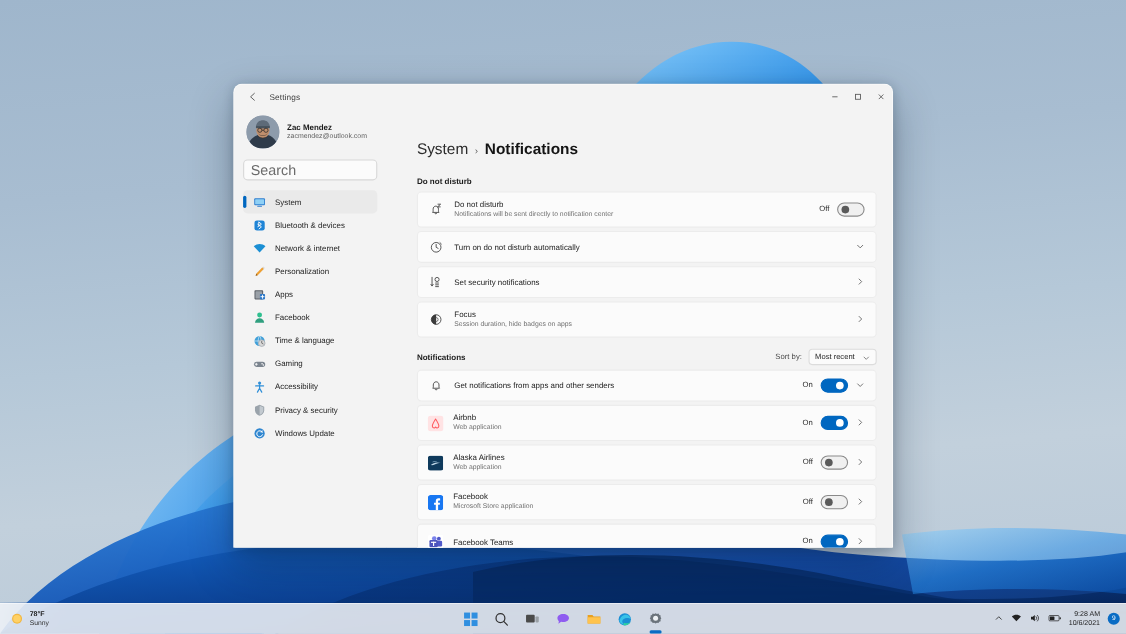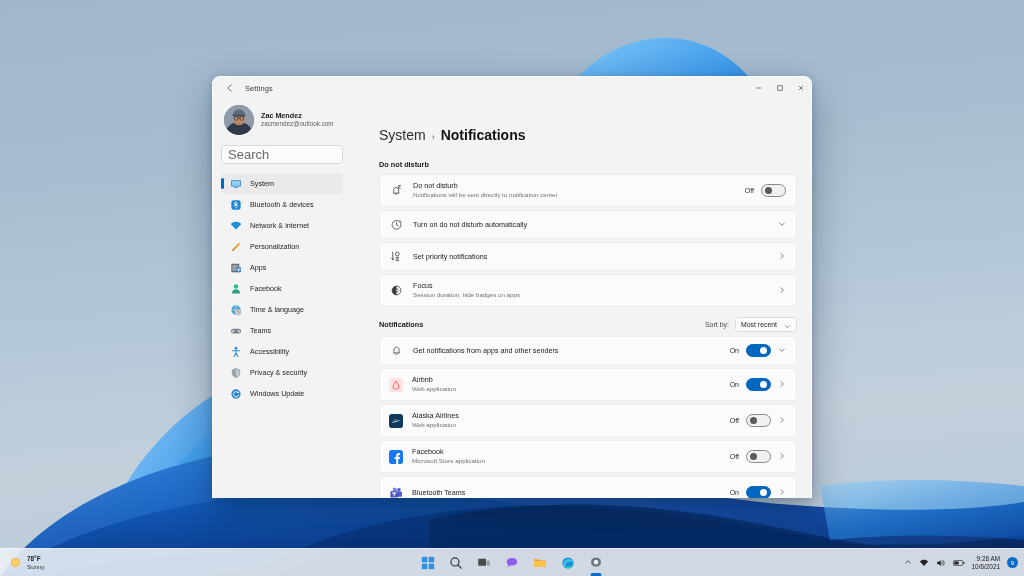--- a/index.html
+++ b/index.html
@@ -353,21 +353,21 @@
 
           <div class="nav-item">
             <span class="nav-icon">
               <svg width="12" height="12" viewBox="0 0 16 16">
                   <rect x="1.2" y="5" width="13.6" height="6.4" rx="3.2" fill="#7c858f"></rect>
                   <path d="M4 7 V9.4 M2.8 8.2 H5.2" stroke="#fff" stroke-width="1" stroke-linecap="round"></path>
                   <circle cx="11" cy="7.6" r=".9" fill="#fff"></circle>
                   <circle cx="12.6" cy="9" r=".9" fill="#fff"></circle>
                 </svg>
             </span>
-            <span class="nav-label">Teams</span>
+            <span class="nav-label">Gaming</span>
           </div>
 
           <div class="nav-item">
             <span class="nav-icon">
               <svg width="12" height="12" viewBox="0 0 16 16">
                   <circle cx="8" cy="3" r="1.9" fill="#2f8fd8"></circle>
                   <path d="M8 5.2 V9.2 M3.2 6.4 H12.8 M8 9.2 L5.4 14 M8 9.2 L10.6 14" stroke="#2f8fd8" stroke-width="1.5" stroke-linecap="round" fill="none"></path>
                 </svg>
             </span>
             <span class="nav-label">Accessibility</span>
@@ -453,21 +453,21 @@
 
           <div class="card">
             <span class="card-icon">
               <svg width="13" height="13" viewBox="0 0 16 16">
                 <path d="M3.4 2.6 V12 M3.4 12 L2.1 10.5 M3.4 12 L4.7 10.5" fill="none" stroke="#444" stroke-width="1" stroke-linecap="round"></path>
                 <circle cx="9" cy="5" r="2.3" fill="none" stroke="#444" stroke-width="1"></circle>
                 <path d="M7.4 9 H10.6 M7.4 11 H10.6 M7.4 13 H10.6" stroke="#444" stroke-width="1" stroke-linecap="round"></path>
               </svg>
             </span>
             <span class="card-text">
-              <span class="card-title" style="display:block">Set priority notifications</span>
+              <span class="card-title" style="display:block">Set security notifications</span>
             </span>
             <span class="card-right">
               <span class="chev">
                 <svg width="8" height="8" viewBox="0 0 12 12">
                     <path d="M4.5 2.5 L8 6 L4.5 9.5" fill="none" stroke="#555" stroke-width="1.1" stroke-linecap="round" stroke-linejoin="round"></path>
                   </svg>
               </span>
             </span>
           </div>
 
@@ -612,21 +612,21 @@
                   <rect width="16" height="16" rx="2" fill="#fff"></rect>
                   <circle cx="11.4" cy="4.2" r="2" fill="#5059c9"></circle>
                   <rect x="8.4" y="6.4" width="6.4" height="6" rx="1.4" fill="#5059c9"></rect>
                   <circle cx="6.6" cy="4" r="2.4" fill="#7b83eb"></circle>
                   <rect x="1.6" y="5.6" width="8.6" height="7.6" rx="1.4" fill="#4b53bc"></rect>
                   <rect x="3.2" y="7.4" width="5.4" height="1.2" fill="#fff"></rect>
                   <rect x="5.3" y="7.4" width="1.2" height="4.4" fill="#fff"></rect>
                 </svg>
             </span>
             <span class="card-text">
-              <span class="card-title" style="display:block">Bluetooth Teams</span>
+              <span class="card-title" style="display:block">Facebook Teams</span>
             </span>
             <span class="card-right">
               <span class="state-label">On</span>
               <span class="toggle on">
                   <span class="knob"></span>
                 </span>
               <span class="chev">
                 <svg width="8" height="8" viewBox="0 0 12 12">
                     <path d="M4.5 2.5 L8 6 L4.5 9.5" fill="none" stroke="#555" stroke-width="1.1" stroke-linecap="round" stroke-linejoin="round"></path>
                   </svg>

